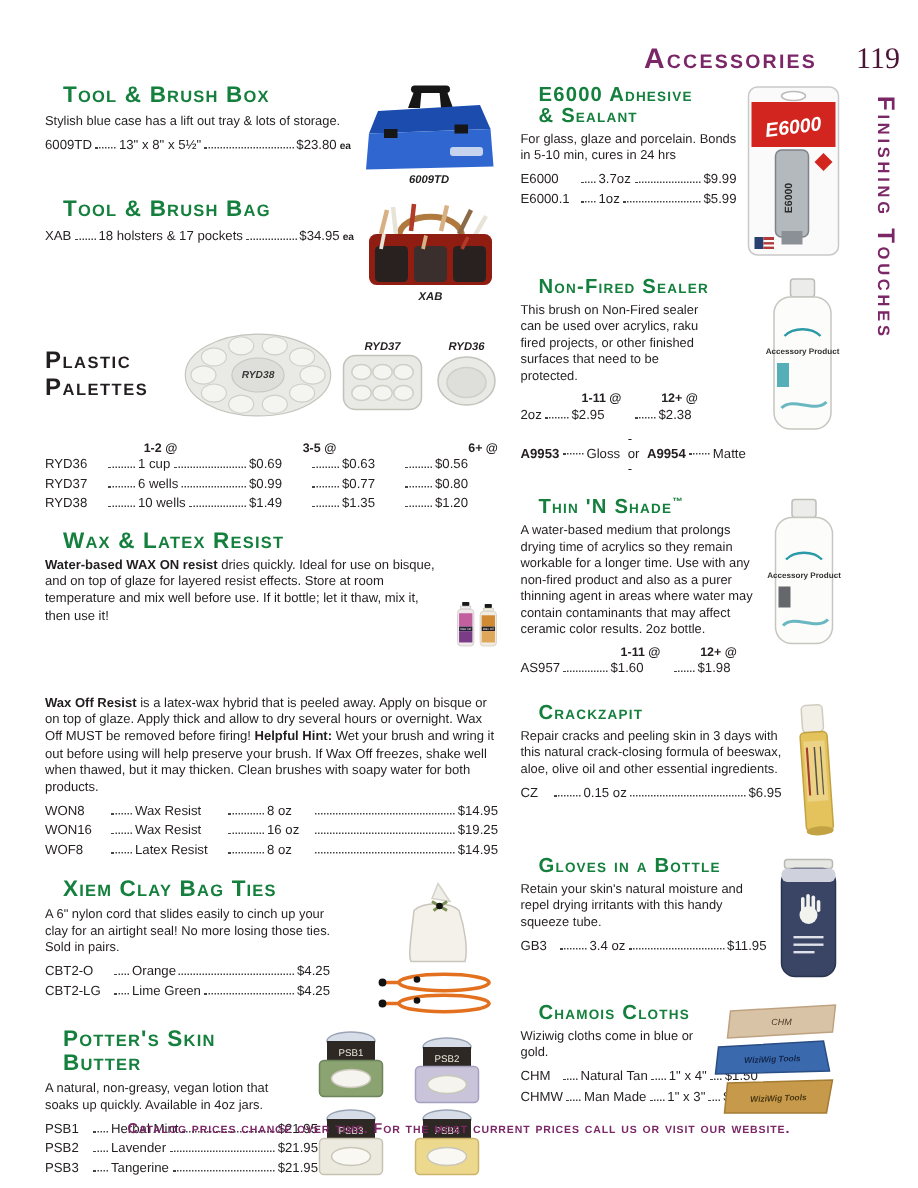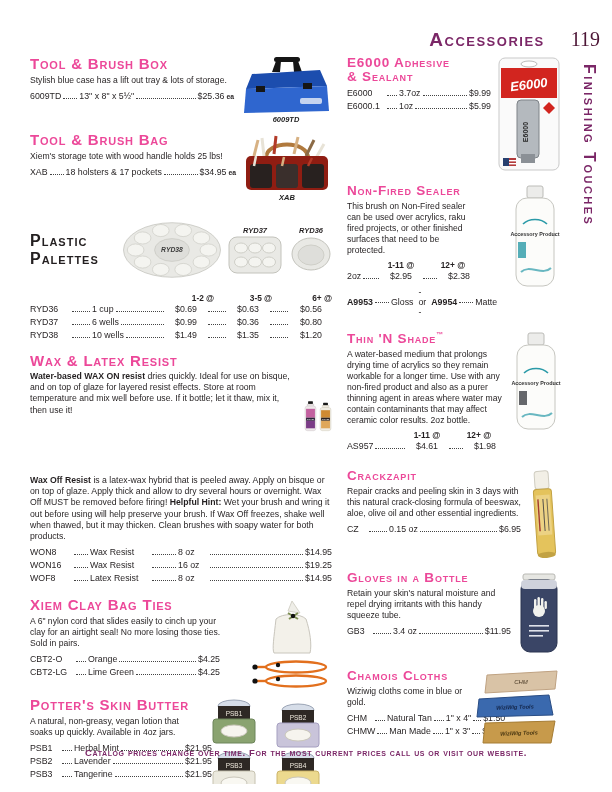--- a/index.html
+++ b/index.html
@@ -11,44 +11,44 @@
   .pagenum{font-family:"Liberation Serif",serif;font-size:20px;color:#4c1535;}
   .vtab{position:absolute;top:64px;right:14px;writing-mode:vertical-rl;font-variant:small-caps;font-weight:bold;
         font-size:16px;letter-spacing:2.5px;color:#7b2767;}
   .ftr{position:absolute;left:0;right:0;bottom:26px;text-align:center;font-variant:small-caps;font-weight:bold;
        font-size:9.5px;letter-spacing:.6px;color:#7b2767;}
   
   .colL{position:absolute;left:30px;top:56px;width:302px;}
   .colR{position:absolute;left:347px;top:56px;width:214px;}
   
   .sec{margin-bottom:8px;}
-  .sec-title{font-variant:small-caps;font-weight:bold;font-size:15px;line-height:1.04;letter-spacing:.8px;color:#ec4899;margin:0 0 3px 0;}
+  .sec-title{font-variant:small-caps;font-weight:bold;font-size:15px;line-height:1.04;letter-spacing:.8px;color:#15803d;margin:0 0 3px 12px;}
   .sec-title.sm{font-size:13.5px;}
   .desc{font-size:8.6px;line-height:1.28;margin:0 0 4px 0;}
   .flexsec{display:flex;}
   .txt{flex:1 1 auto;padding-right:6px;min-width:0;}
   .imgcol{flex:0 0 auto;text-align:center;}
   .caption{font-size:7.5px;font-style:italic;font-weight:bold;color:#222;margin-top:1px;}
   
   .prow{display:flex;align-items:baseline;font-size:8.8px;line-height:1.5;}
   .dots{flex:1 1 auto;min-width:8px;border-bottom:1px dotted #444;margin:0 2px;}
   .d10{flex:0 0 10px;min-width:10px}.d14{flex:0 0 14px;min-width:14px}.d18{flex:0 0 18px;min-width:18px}.d24{flex:0 0 24px;min-width:24px}
   .sku{white-space:nowrap;}
   .b{font-weight:bold;}
   .price{white-space:nowrap;}
   .unit{font-size:6.8px;font-weight:bold;margin-left:2px;}
-  .pc{flex:0 0 40px;text-align:center;white-space:nowrap;}
+  .pc{flex:0 0 40px;text-align:left;white-space:nowrap;}
   .nm{white-space:nowrap;}.w30{flex:0 0 30px;}
   
   .pal-top{display:flex;align-items:center;}
   .pal-title{flex:0 0 92px;font-variant:small-caps;font-weight:bold;font-size:16px;line-height:1.15;letter-spacing:1px;}
   .pal-smalls{display:flex;gap:8px;margin-left:6px;align-items:flex-start;}
   .pal-item{text-align:center;}
   .pal-lbl{font-size:7.5px;font-style:italic;font-weight:bold;margin-bottom:1px;}
-  .pal-head{display:flex;font-size:8.3px;font-weight:bold;margin-top:3px;}
+  .pal-head{display:flex;font-size:8.3px;font-weight:bold;margin-top:3px;gap:48px;}
   .pal-head .fill{flex:1 1 auto;}
   .pal-head .hc{flex:0 0 58px;text-align:center;}
   .pal-head .hc.last{flex:0 0 42px;text-align:right;}
   
   .mini-head{display:flex;font-size:8.3px;font-weight:bold;}
   .mini-head .fill{flex:1 1 auto;}
   .mini-head .hc{flex:0 0 52px;text-align:center;}
   .variants{display:flex;align-items:center;font-size:8.8px;margin-top:4px;}
   .tm{font-size:7px;vertical-align:super;}
   svg{display:block;}
@@ -68,21 +68,21 @@
 
     <div class="sec flexsec">
       <div class="txt">
         <div class="sec-title">Tool &amp; Brush Box</div>
         <p class="desc">Stylish blue case has a lift out tray &amp; lots of storage.</p>
         <div class="prow">
           <span class="sku">6009TD</span>
             <span class="dots d14"></span>
           <span class="nm">13" x 8" x 5½"</span>
             <span class="dots"></span>
-          <span class="price">$25.36</span>
+          <span class="price">$23.80</span>
           <span class="unit">ea</span>
         </div>
       </div>
       <div class="imgcol">
         <svg width="92" height="58" viewBox="0 0 92 58">
           <rect x="34" y="1" width="26" height="5" rx="2.5" fill="#161616"></rect>
           <polygon points="36,5 32,16 40,16 41,5" fill="#161616"></polygon>
           <polygon points="58,5 62,16 54,16 53,5" fill="#161616"></polygon>
           <polygon points="12,18 80,14 87,30 6,33" fill="#1c4dae"></polygon>
           <polygon points="6,33 87,30 89,55 4,57" fill="#2f66cf"></polygon>
@@ -90,21 +90,20 @@
           <rect x="63" y="27" width="9" height="6" fill="#161616"></rect>
           <rect x="60" y="42" width="22" height="6" rx="2" fill="#dfe6f4" opacity="0.85"></rect>
         </svg>
         <div class="caption">6009TD</div>
       </div>
     </div>
 
     <div class="sec flexsec">
       <div class="txt">
         <div class="sec-title">Tool &amp; Brush Bag</div>
-        <p class="desc">Xiem's storage tote with wood handle holds 25 lbs!</p>
         <div class="prow">
           <span class="sku">XAB</span>
             <span class="dots d14"></span>
           <span class="nm">18 holsters &amp; 17 pockets</span>
             <span class="dots"></span>
           <span class="price">$34.95</span>
           <span class="unit">ea</span>
         </div>
       </div>
       <div class="imgcol">
@@ -194,21 +193,21 @@
           <span class="dots d18"></span>
         <span class="pc" style="flex:0 0 42px">$0.56</span>
       </div>
       <div class="prow">
         <span class="sku" style="flex:0 0 40px">RYD37</span>
           <span class="dots d18"></span>
         <span class="nm">6 wells</span>
           <span class="dots"></span>
         <span class="pc">$0.99</span>
           <span class="dots d18"></span>
-        <span class="pc">$0.36</span>
+        <span class="pc">$0.77</span>
           <span class="dots d18"></span>
         <span class="pc" style="flex:0 0 42px">$0.80</span>
       </div>
       <div class="prow">
         <span class="sku" style="flex:0 0 40px">RYD38</span>
           <span class="dots d18"></span>
         <span class="nm">10 wells</span>
           <span class="dots"></span>
         <span class="pc">$1.49</span>
           <span class="dots d18"></span>
@@ -237,21 +236,21 @@
 
           <rect x="56" y="6" width="14" height="8" rx="1.5" fill="#1a1a1a"></rect>
           <rect x="53" y="14" width="20" height="6" fill="#f0ece2" stroke="#c2bba8"></rect>
           <rect x="47" y="20" width="32" height="68" rx="7" fill="#f0ece2" stroke="#c2bba8"></rect>
           <rect x="50" y="28" width="26" height="22" fill="#cf8a33"></rect>
           <rect x="50" y="50" width="26" height="9" fill="#2a2020"></rect>
           <text x="63" y="57" text-anchor="middle" font-size="6" font-style="italic" fill="#fff" font-family="Liberation Sans, sans-serif">Wax Off</text>
           <rect x="50" y="59" width="26" height="22" fill="#dfa75a"></rect>
         </svg>
       </div>
-      <p class="desc" style="font-size:8.7px;margin-top:14px">
+      <p class="desc" style="font-size:8.7px;margin-top:2px">
         <span class="b">Wax Off Resist</span>
         <span>is a latex-wax hybrid that is peeled away. Apply on bisque or on top of glaze. Apply thick and allow to dry several hours or overnight. Wax Off MUST be removed before firing!</span>
         <span class="b">Helpful Hint:</span>
         <span>Wet your brush and wring it out before using will help preserve your brush. If Wax Off freezes, shake well when thawed, but it may thicken. Clean brushes with soapy water for both products.</span>
       </p>
       <div class="prow">
         <span class="sku" style="flex:0 0 42px">WON8</span>
           <span class="dots d14"></span>
         <span class="nm" style="flex:0 0 60px">Wax Resist</span>
           <span class="dots d24"></span>
@@ -390,20 +389,21 @@
   </div>
 
   <div class="colR">
 
     <div class="sec flexsec" style="margin-bottom:12px;">
       <div class="txt">
         <div class="sec-title sm">
           <div>E6000 Adhesive</div>
           <div>&amp; Sealant</div>
         </div>
+        <p class="desc">For glass, glaze and porcelain. Bonds in 5-10 min, cures in 24 hrs</p>
         <div class="prow">
           <span class="sku" style="flex:0 0 38px">E6000</span>
             <span class="dots d10"></span>
           <span class="nm">3.7oz</span>
             <span class="dots"></span>
           <span class="price">$9.99</span>
         </div>
         <div class="prow">
           <span class="sku" style="flex:0 0 38px">E6000.1</span>
             <span class="dots d10"></span>
@@ -475,21 +475,21 @@
         </div>
         <p class="desc">A water-based medium that prolongs drying time of acrylics so they remain workable for a longer time. Use with any non-fired product and also as a purer thinning agent in areas where water may contain contaminants that may affect ceramic color results. 2oz bottle.</p>
         <div class="mini-head">
           <span class="fill"></span>
           <span class="hc">1-11 @</span>
           <span class="hc">12+ @</span>
         </div>
         <div class="prow">
           <span class="sku">AS957</span>
             <span class="dots"></span>
-          <span class="pc">$4.61</span>
+          <span class="pc">$1.60</span>
             <span class="dots d14"></span>
           <span class="pc">$1.98</span>
         </div>
       </div>
       <div class="imgcol">
         <svg width="50" height="100" viewBox="0 0 50 100">
           <rect x="17" y="2" width="16" height="12" rx="2" fill="#ececea" stroke="#bcbcb8"></rect>
           <rect x="6" y="14" width="38" height="84" rx="11" fill="#fcfcfa" stroke="#c6c6c0"></rect>
           <path d="M13,42 C19,36 31,36 37,42" fill="none" stroke="#2a9aa8" stroke-width="1.6"></path>
           <text x="25" y="54" text-anchor="middle" font-size="5.4" font-weight="bold" fill="#333" font-family="Liberation Sans, sans-serif">Accessory Product</text>

